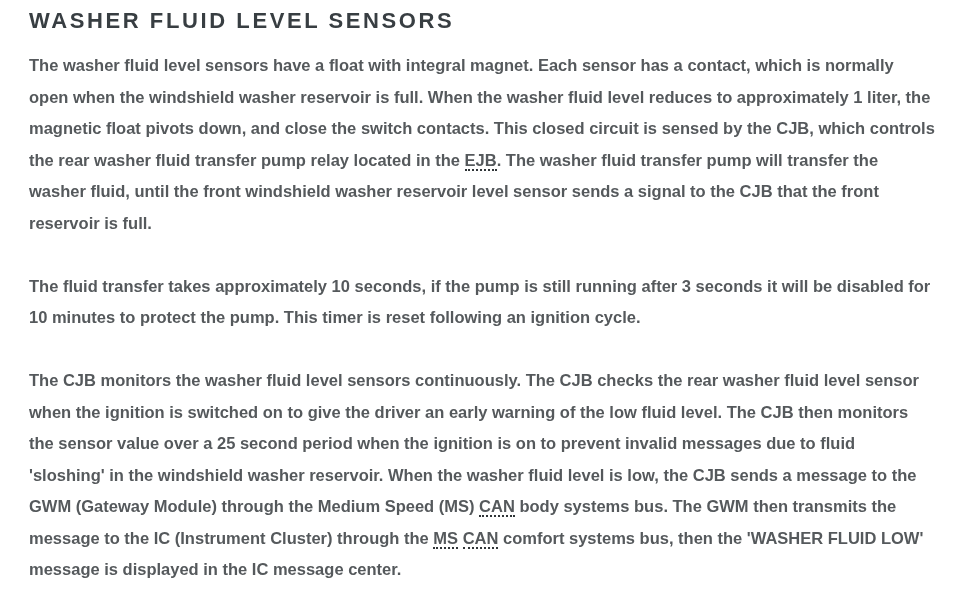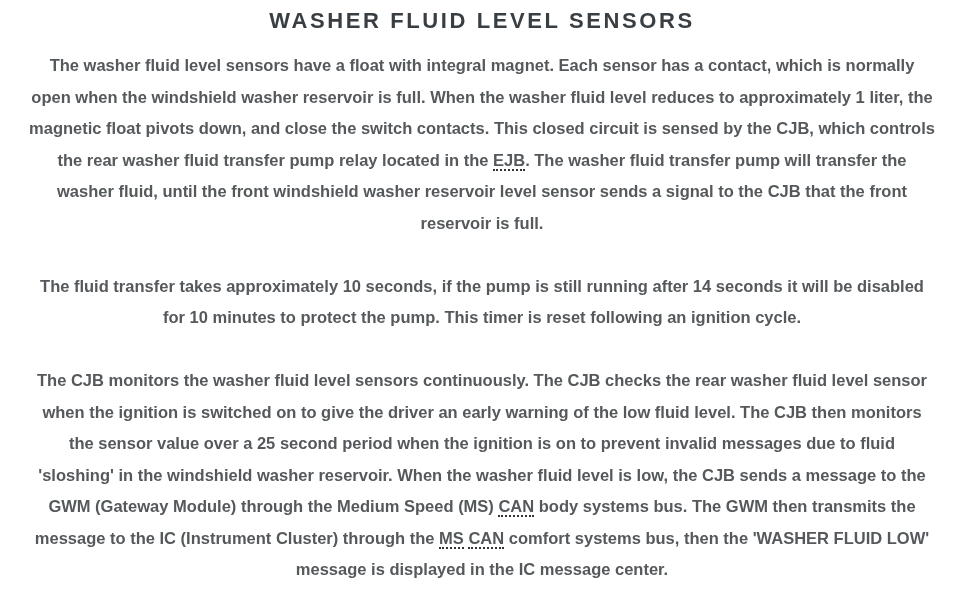--- a/index.html
+++ b/index.html
@@ -8,21 +8,20 @@
     background: #ffffff;
     font-family: "Liberation Sans", sans-serif;
   }
   .page {
     width: 971px;
     height: 600px;
     box-sizing: border-box;
     padding: 8px 36px 0 29px;
     background: #ffffff;
     overflow: hidden;
-    text-align: center;
   }
   h1.page-title {
     font-size: 22px;
     line-height: 26px;
     font-weight: 700;
     letter-spacing: 2.6px;
     color: #383e42;
     margin: 0 0 16px 0;
     text-transform: uppercase;
   }
@@ -42,17 +41,17 @@
 </style>
 </head>
 <body>
 
 <div class="page">
   <main>
     <h1 class="page-title">WASHER FLUID LEVEL SENSORS</h1>
 
     <p class="body-para"><span>The washer fluid level sensors have a float with integral magnet. Each sensor has a contact, which is normally open when the windshield washer reservoir is full. When the washer fluid level reduces to approximately 1 liter, the magnetic float pivots down, and close the switch contacts. This closed circuit is sensed by the CJB, which controls the rear washer fluid transfer pump relay located in the </span><span class="term">EJB</span><span>. The washer fluid transfer pump will transfer the washer fluid, until the front windshield washer reservoir level sensor sends a signal to the CJB that the front reservoir is full.</span></p>
 
-    <p class="body-para"><span>The fluid transfer takes approximately 10 seconds, if the pump is still running after 14 seconds it will be disabled for 10 minutes to protect the pump. This timer is reset following an ignition cycle.</span></p>
+    <p class="body-para"><span>The fluid transfer takes approximately 10 seconds, if the pump is still running after 3 seconds it will be disabled for 10 minutes to protect the pump. This timer is reset following an ignition cycle.</span></p>
 
     <p class="body-para"><span>The CJB monitors the washer fluid level sensors continuously. The CJB checks the rear washer fluid level sensor when the ignition is switched on to give the driver an early warning of the low fluid level. The CJB then monitors the sensor value over a 25 second period when the ignition is on to prevent invalid messages due to fluid 'sloshing' in the windshield washer reservoir. When the washer fluid level is low, the CJB sends a message to the GWM (Gateway Module) through the Medium Speed (MS) </span><span class="term">CAN</span><span> body systems bus. The GWM then transmits the message to the IC (Instrument Cluster) through the </span><span class="term">MS</span><span> </span><span class="term">CAN</span><span> comfort systems bus, then the 'WASHER FLUID LOW' message is displayed in the IC message center.</span></p>
   </main>
 </div>
 
 </body></html>

